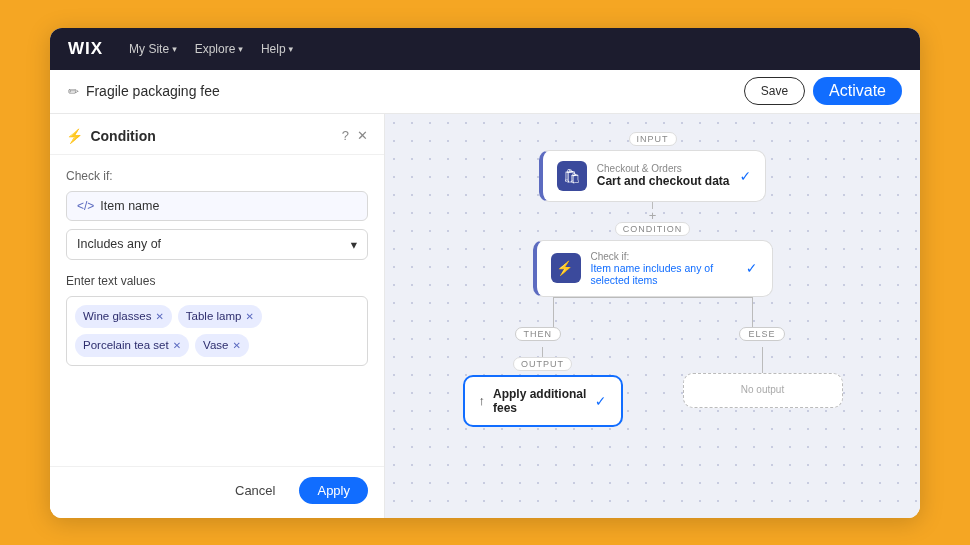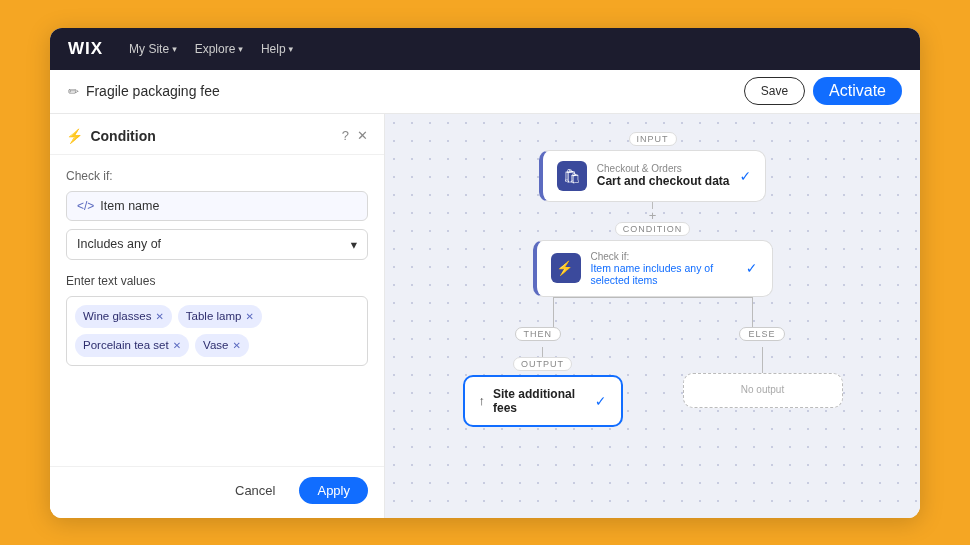--- a/index.html
+++ b/index.html
@@ -453,21 +453,21 @@
           </div>
         </div>
 
         <div style="display:flex; gap:60px; align-items:flex-start; width:380px; justify-content:space-between;">
 
           <div style="display:flex; flex-direction:column; align-items:center;">
             <div style="width:1px; height:10px; background:#bbb;"></div>
             <div class="node-label">OUTPUT</div>
             <div class="output-node">
               <span class="out-icon">↑</span>
-              <span class="out-label">Site additional fees</span>
+              <span class="out-label">Apply additional fees</span>
               <span class="out-check">✓</span>
             </div>
           </div>
 
           <div style="display:flex; flex-direction:column; align-items:center;">
             <div style="width:1px; height:26px; background:#bbb;"></div>
             <div class="no-output-node">
               <div class="no-out-sub">No output</div>
             </div>
           </div>

